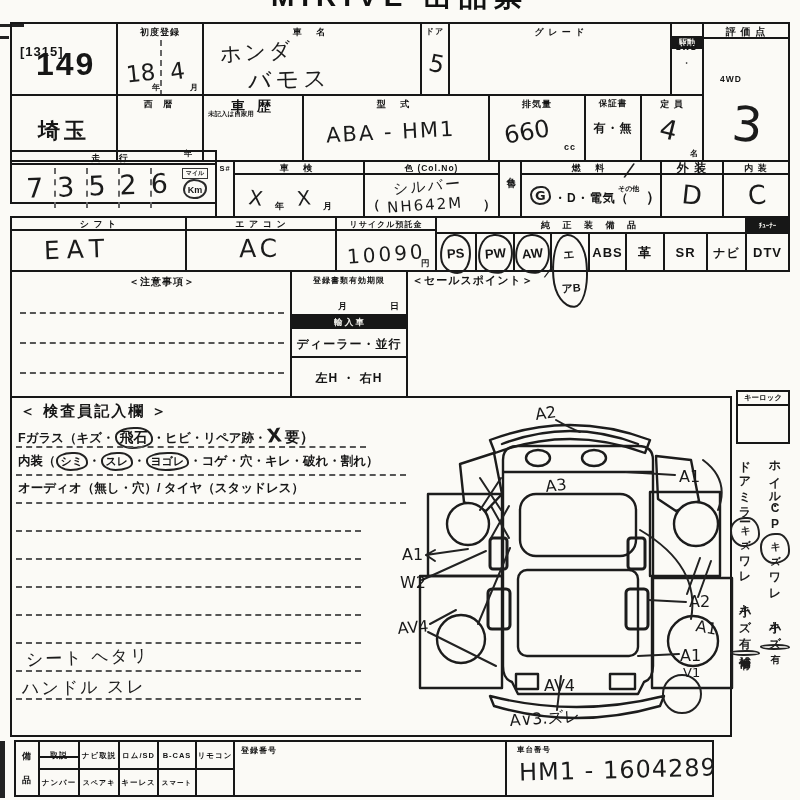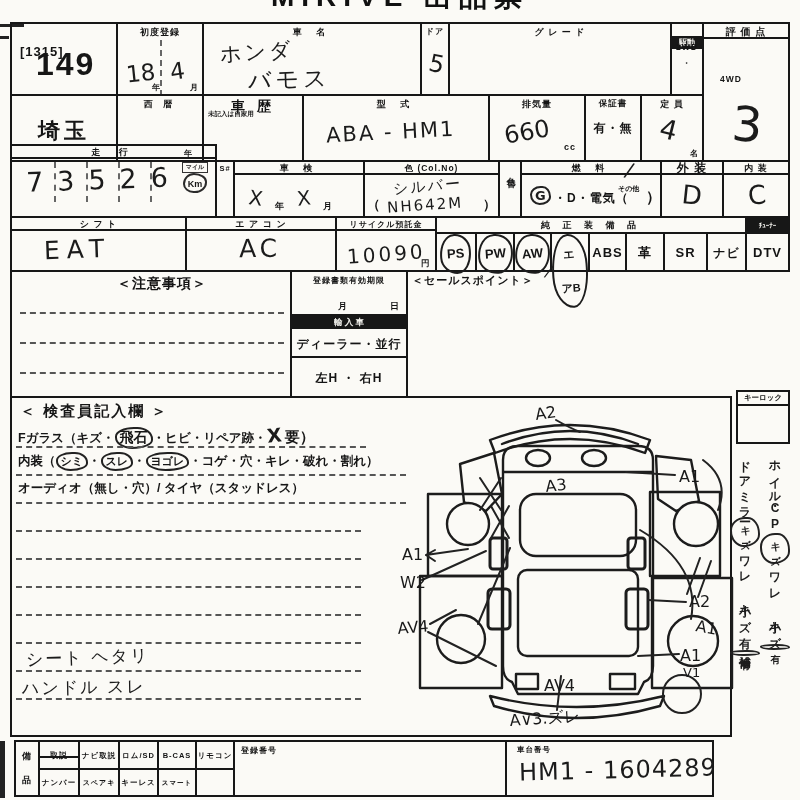--- a/index.html
+++ b/index.html
@@ -102,21 +102,21 @@
   <div class="c hd" style="left:0;top:2px;width:54px;font-size:8.5px;">保証書</div>
   <div class="c hd" style="left:0;top:24px;width:54px;font-size:12px;">有・無</div>
 </div>
 
 <div class="bx" style="left:640px;top:94px;width:64px;height:68px;">
   <div class="c hd" style="left:0;top:2px;width:60px;font-size:9px;">定  員</div>
   <div class="c hw" style="left:18px;top:18px;font-size:27px;transform:rotate(14deg);">4</div>
   <div class="c hd" style="left:48px;top:52px;font-size:8px;">名</div>
 </div>
 
-<div class="bx" style="left:10px;top:144px;width:207px;height:74px;">
+<div class="bx" style="left:10px;top:150px;width:207px;height:54px;">
   <div class="c hd hdU" style="left:0;top:0;width:203px;height:13px;font-size:9px;line-height:13px;letter-spacing:8px;">走  行</div>
   <div class="c vdash" style="left:42px;top:16px;height:40px;"></div>
   <div class="c vdash" style="left:74px;top:16px;height:40px;"></div>
   <div class="c vdash" style="left:106px;top:16px;height:40px;"></div>
   <div class="c vdash" style="left:138px;top:16px;height:40px;"></div>
   <div class="c hw" style="left:14px;top:18px;font-size:27px;letter-spacing:14px;transform:rotate(-2deg);">73526</div>
   <div class="c" style="left:170px;top:16px;width:28px;height:38px;">
     <div class="c" style="left:0;top:0;width:26px;border:1px solid #333;font-size:6px;font-weight:bold;text-align:center;">マイル</div>
     <div class="c" style="left:1px;top:11px;width:24px;height:20px;border:2px solid #2a2a2a;border-radius:50% 60% 55% 48%/60% 48% 58% 50%;font-size:9px;font-weight:bold;text-align:center;line-height:18px;">Km</div>
   </div>
@@ -200,21 +200,21 @@
   <span>革</span></div>
 <div class="bx hd" style="left:663px;top:232px;width:45px;height:40px;line-height:38px;font-size:13px;">
   <span>SR</span></div>
 <div class="bx hd" style="left:706px;top:232px;width:41px;height:40px;line-height:38px;font-size:12px;">
   <span>ナビ</span></div>
 <div class="bx hd" style="left:745px;top:232px;width:45px;height:40px;line-height:38px;font-size:13px;">
   <span>DTV</span></div>
 <div class="c hw" style="left:546px;top:262px;font-size:16px;transform:rotate(20deg);">/</div>
 
 <div class="bx" style="left:10px;top:270px;width:282px;height:128px;">
-  <div class="c hd" style="left:0;top:3px;width:300px;font-size:14px;">＜注意事項＞</div>
+  <div class="c hd" style="left:0;top:3px;width:300px;font-size:10px;">＜注意事項＞</div>
   <div class="c dash" style="left:8px;top:40px;width:264px;"></div>
   <div class="c dash" style="left:8px;top:70px;width:264px;"></div>
   <div class="c dash" style="left:8px;top:100px;width:264px;"></div>
 </div>
 
 <div class="bx" style="left:290px;top:270px;width:118px;height:128px;">
   <div class="c hd" style="left:0;top:3px;width:114px;font-size:8px;">登録書類有効期限</div>
   <div class="c hd" style="left:46px;top:28px;font-size:9px;">月</div>
   <div class="c hd" style="left:98px;top:28px;font-size:9px;">日</div>
   <div class="c" style="left:0;top:42px;width:114px;border-top:2px solid #171717;"></div>

